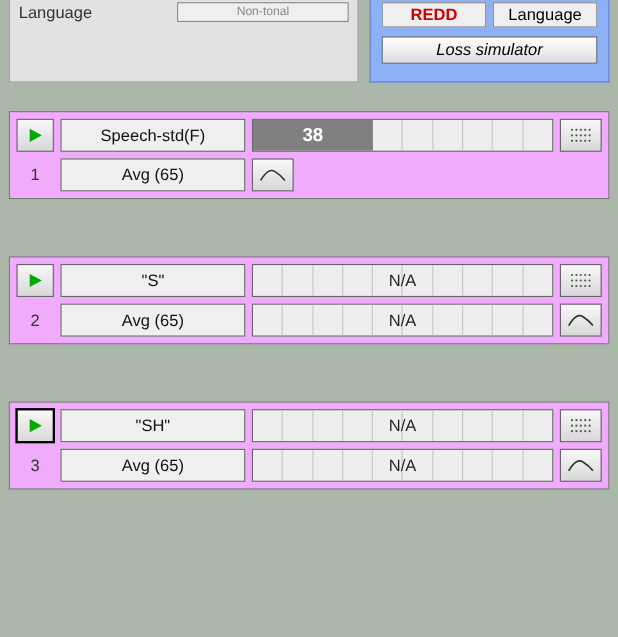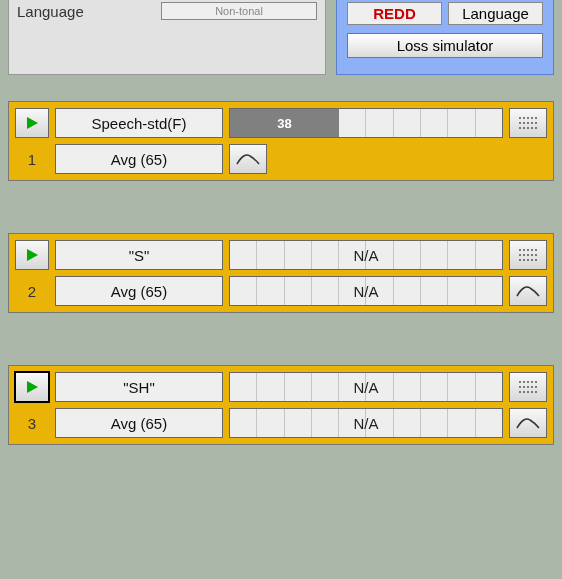--- a/index.html
+++ b/index.html
@@ -62,24 +62,25 @@
     padding: 2px 2px;
     font-size: 15px;
   }
   .highlight-red { color: #c00; font-weight: bold; }
   .button-box {
     background: linear-gradient(#fff,#ddd);
     border: 1px solid #777;
     text-align: center;
     padding: 3px 20px;
     cursor: pointer;
+    font-style: italic;
   }
   
   .test-block {
-    background: #eab308;
+    background: #f0abfc;
     border: 1px solid #777;
     margin: 18px 8px 0 8px;
     padding: 6px 6px;
   }
   .test-block._gapabove { margin-top: 52px; }
   .test-row {
     display: flex;
     align-items: center;
     gap: 6px;
     margin-bottom: 6px;
@@ -137,21 +138,21 @@
     border-right: 1px solid #c5c5c5;
   }
   .meter-grid span:last-child { border-right: none; }
   .meter-bar {
     height: 100%;
     display: flex;
     align-items: center;
     justify-content: center;
     color: #fff;
     font-weight: bold;
-    font-size: 13px;
+    font-size: 17px;
     position: relative;
     z-index: 2;
   }
   .meter-bar._gray { background: #808080; }
   .meter-bar._green { background: #00c400; }
   .meter-na {
     position: absolute;
     inset: 0;
     display: flex;
     align-items: center;

